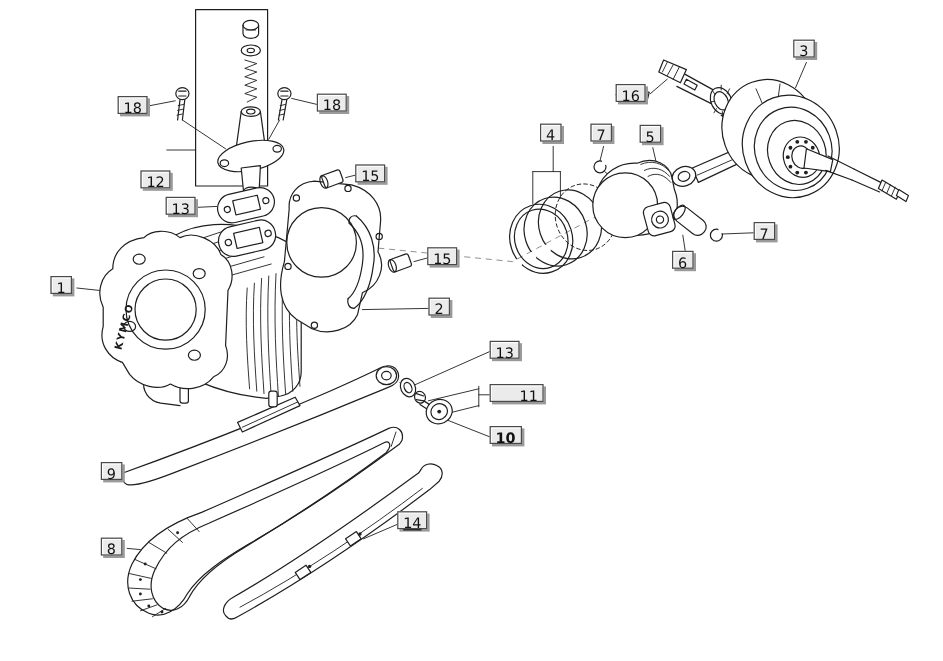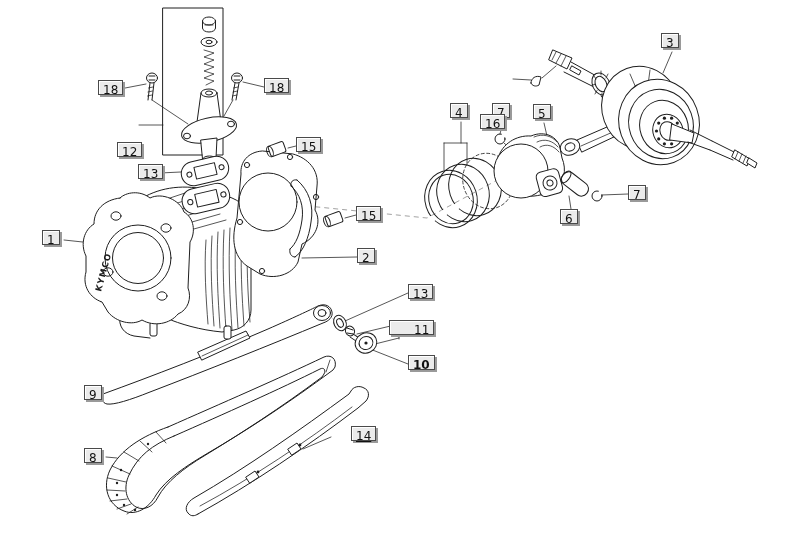--- a/index.html
+++ b/index.html
@@ -352,24 +352,24 @@
       <div class="callout" style="left: 357px; top: 248px;">2</div>
       <div class="callout" style="left: 661px; top: 33px;">3</div>
       <div class="callout" style="left: 450px; top: 103px;">4</div>
       <div class="callout" style="left: 533px; top: 104px;">5</div>
       <div class="callout" style="left: 560px; top: 209px;">6</div>
       <div class="callout" style="left: 492px; top: 103px;">7</div>
       <div class="callout" style="left: 628px; top: 185px;">7</div>
       <div class="callout" style="left: 84px; top: 448px;">8</div>
       <div class="callout" style="left: 84px; top: 385px;">9</div>
       <div class="callout" style="left: 408px; top: 355px; font-weight: bold;">10</div>
-      <div class="callout" style="left: 389px; top: 320px; padding-left: 24px;">11</div>
+      <div class="callout" style="left: 408px; top: 320px; padding-left: 24px;">11</div>
       <div class="callout" style="left: 117px; top: 116px; margin-top: 26px;">12</div>
       <div class="callout" style="left: 138px; top: 164px;">13</div>
-      <div class="callout" style="left: 351px; top: 426px; text-decoration: underline;">14</div>
+      <div class="callout" style="left: 331px; top: 426px; text-decoration: underline;">14</div>
       <div class="callout" style="left: 296px; top: 137px;">15</div>
       <div class="callout" style="left: 356px; top: 206px;">15</div>
-      <div class="callout" style="left: 480px; top: 70px; margin-top: 44px;">16</div>
+      <div class="callout" style="left: 513px; top: 70px;">16</div>
       <div class="callout" style="left: 408px; top: 284px;">13</div>
       <div class="callout" style="left: 98px; top: 80px;">18</div>
       <div class="callout" style="left: 264px; top: 78px;">18</div>
     </div>
 </div>
 
 </body></html>

